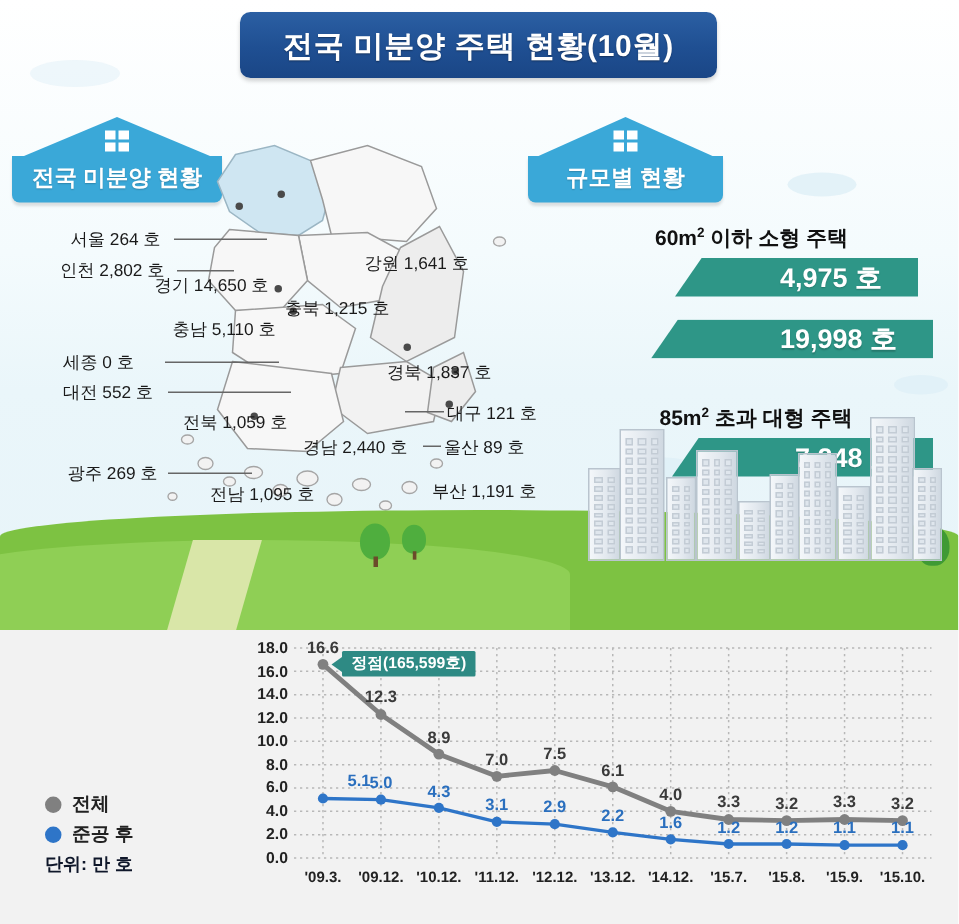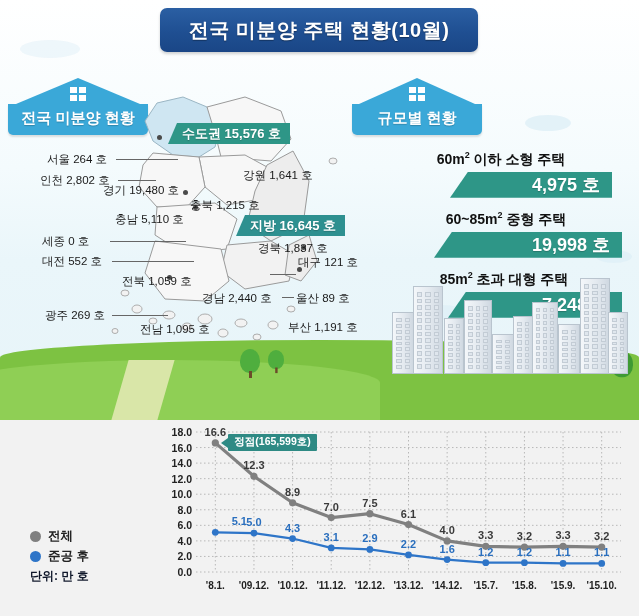--- a/index.html
+++ b/index.html
@@ -87,21 +87,21 @@
   }
   #jeju-box span { font-size: 11.5px; color: #1a1a1a; }
 
   
   .size-row { position: absolute; }
   .size-title { font-size: 14px; font-weight: bold; color: #111; white-space: nowrap; text-align: center; }
   .size-title sup { font-size: 9px; }
   .size-value {
     margin-top: 3px; height: 26px; background: #2e9687; color: #fff;
     font-size: 18px; font-weight: bold; display: flex; align-items: center;
-    justify-content: flex-end; padding: 0 12px 0 26px; white-space: nowrap;
+    justify-content: flex-end; padding: 0 24px 0 26px; white-space: nowrap;
     clip-path: polygon(18px 0, 100% 0, 100% 100%, 0 100%);
     text-shadow: 0 1px 1px rgba(0,0,0,.2);
   }
 
   
   #ground {
     position: absolute; left: 0; bottom: 0; width: 639px; height: 80px;
     background: #7dc242; border-radius: 120% 120% 0 0 / 42px 42px 0 0;
   }
   #ground2 {
@@ -250,50 +250,44 @@
       <span class="dot-marker" style="left:90px;top:32px;"></span>
       <span class="dot-marker" style="left:62px;top:40px;"></span>
       <span class="dot-marker" style="left:88px;top:95px;"></span>
       <span class="dot-marker" style="left:98px;top:110px;"></span>
       <span class="dot-marker" style="left:174px;top:134px;"></span>
       <span class="dot-marker" style="left:206px;top:150px;"></span>
       <span class="dot-marker" style="left:202px;top:172px;"></span>
       <span class="dot-marker" style="left:72px;top:180px;"></span>
     </div>
 
-    <div class="ribbon" style="left:168px;top:123px;">
-      <span>수도권 15,576 호</span>
-    </div>
-    <div class="ribbon teal" style="left:236px;top:215px;">
-      <span>지방 16,645 호</span>
-    </div>
 
     <span class="map-label" style="left:47px;top:152px;">서울 264 호</span>
     <span class="leader" style="left:116px;top:159px;width:62px;"></span>
 
     <span class="map-label" style="left:40px;top:173px;">인천 2,802 호</span>
     <span class="leader" style="left:118px;top:180px;width:38px;"></span>
 
-    <span class="map-label" style="left:103px;top:183px;">경기 19,480 호</span>
+    <span class="map-label" style="left:103px;top:183px;">경기 14,650 호</span>
 
     <span class="map-label" style="left:243px;top:168px;text-align:right;">강원 1,641 호</span>
 
     <span class="map-label" style="left:190px;top:198px;">충북 1,215 호</span>
 
     <span class="map-label" style="left:115px;top:212px;">충남 5,110 호</span>
 
     <span class="map-label" style="left:42px;top:234px;">세종  0 호</span>
     <span class="leader" style="left:110px;top:241px;width:76px;"></span>
 
     <span class="map-label" style="left:42px;top:254px;">대전 552 호</span>
     <span class="leader" style="left:112px;top:261px;width:82px;"></span>
 
     <span class="map-label" style="left:258px;top:241px;">경북 1,837 호</span>
 
-    <span class="map-label" style="left:298px;top:255px;">대구 121 호</span>
+    <span class="map-label" style="left:298px;top:268px;">대구 121 호</span>
     <span class="leader" style="left:270px;top:274px;width:26px;"></span>
 
     <span class="map-label" style="left:122px;top:274px;">전북 1,059 호</span>
 
     <span class="map-label" style="left:202px;top:291px;">경남 2,440 호</span>
 
     <span class="map-label" style="left:296px;top:291px;">울산 89 호</span>
     <span class="leader" style="left:282px;top:297px;width:12px;"></span>
 
     <span class="map-label" style="left:45px;top:308px;">광주 269 호</span>
@@ -308,23 +302,20 @@
     </div>
 
     <div class="size-row" style="left:390px;top:150px;width:222px;">
       <div class="size-title">
         <span>60m</span><sup>2</sup><span> 이하 소형 주택</span>
       </div>
       <div class="size-value" style="margin-left:60px;width:162px;">4,975 호</div>
     </div>
 
     <div class="size-row" style="left:390px;top:210px;width:232px;">
-      <div class="size-title">
-        <span>60~85m</span><sup>2</sup><span> 중형 주택</span>
-      </div>
       <div class="size-value" style="margin-left:44px;width:188px;">19,998 호</div>
     </div>
 
     <div class="size-row" style="left:386px;top:270px;width:236px;">
       <div class="size-title">
         <span>85m</span><sup>2</sup><span> 초과 대형 주택</span>
       </div>
       <div class="size-value" style="margin-left:62px;width:174px;">7,248 호</div>
     </div>
 
@@ -723,21 +714,21 @@
           <span class="pt-label after" style="left: 367.045px; top: 126.444px;">1.1</span>
           <span class="pt-label after" style="left: 405.682px; top: 126.444px;">1.1</span>
         </div>
 
       <div id="peak-arrow" style="left: 221.318px; top: 17.8889px;"></div>
       <div id="peak-badge" style="left: 228.318px; top: 13.8889px;">
         <span>정점(165,599호)</span>
       </div>
 
       <div id="xaxis">
-          <span class="xtick" style="left: 19.3182px;">'8.1.</span>
+          <span class="xtick" style="left: 19.3182px;">'09.3.</span>
           <span class="xtick" style="left: 57.9545px;">'09.12.</span>
           <span class="xtick" style="left: 96.5909px;">'10.12.</span>
           <span class="xtick" style="left: 135.227px;">'11.12.</span>
           <span class="xtick" style="left: 173.864px;">'12.12.</span>
           <span class="xtick" style="left: 212.5px;">'13.12.</span>
           <span class="xtick" style="left: 251.136px;">'14.12.</span>
           <span class="xtick" style="left: 289.773px;">'15.7.</span>
           <span class="xtick" style="left: 328.409px;">'15.8.</span>
           <span class="xtick" style="left: 367.045px;">'15.9.</span>
           <span class="xtick" style="left: 405.682px;">'15.10.</span>

